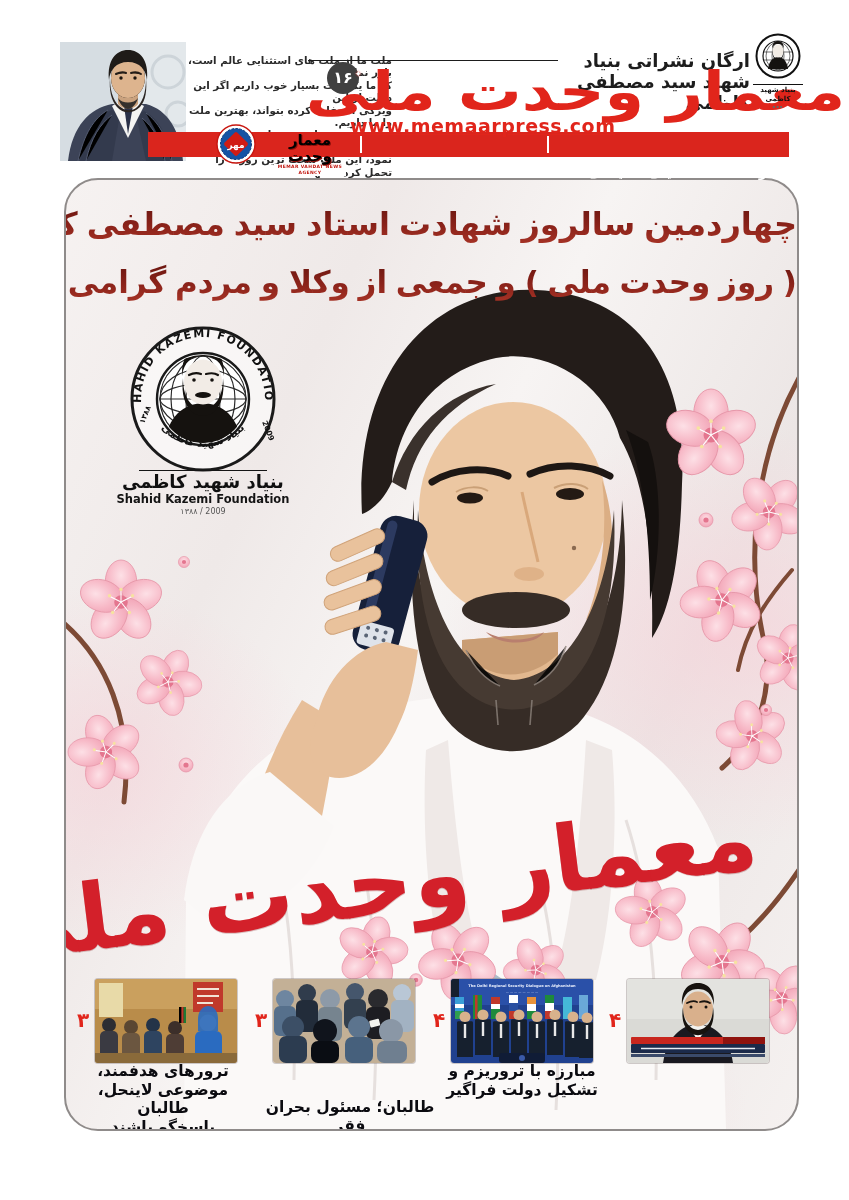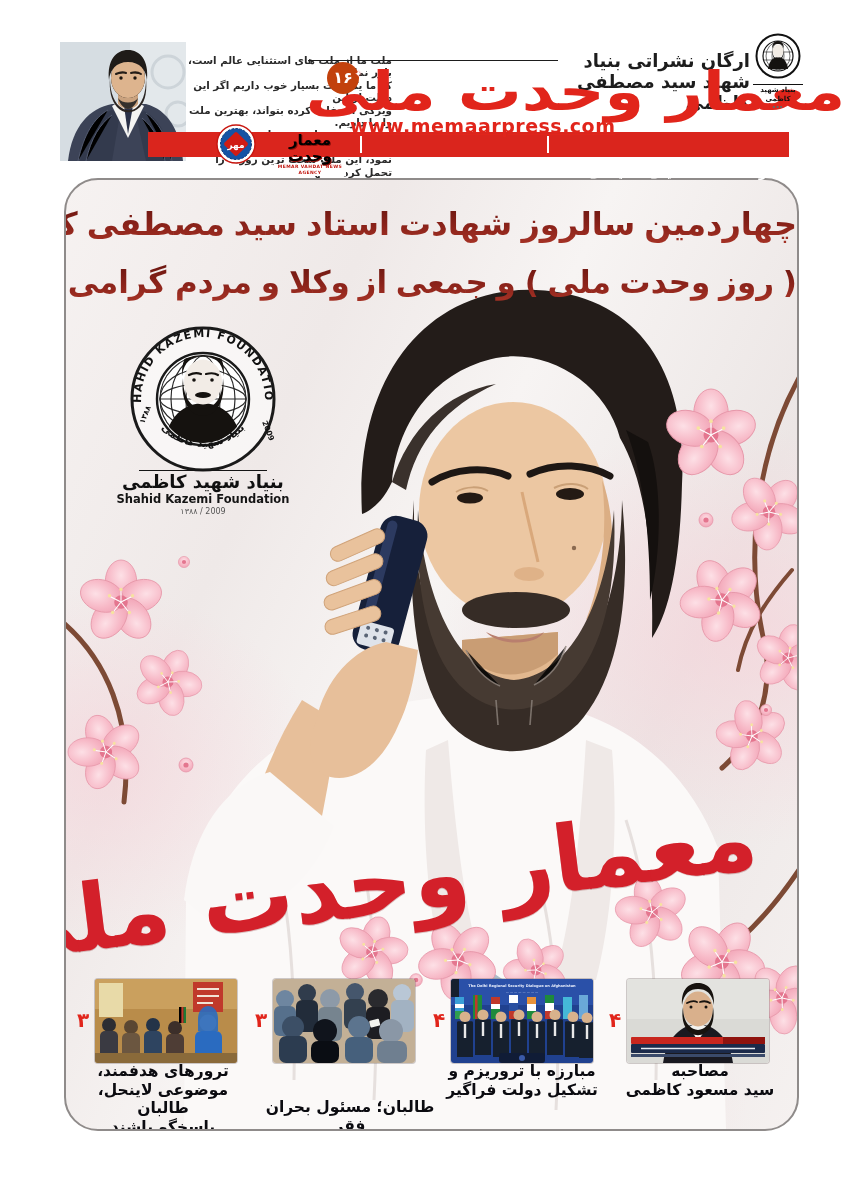--- a/index.html
+++ b/index.html
@@ -15,21 +15,21 @@
   #org-rule{left:308px;top:60px;width:250px;height:0;border-top:1.6px solid #1d1d1d;}
   #org-line{left:552px;top:50px;width:198px;direction:rtl;text-align:right;
             font-size:18px;font-weight:bold;color:#1d1d1d;}
   #mini-logo{left:753px;top:33px;width:50px;text-align:center;z-index:6;}
   #mini-logo-label{margin-top:1px;border-top:1.2px solid #111;font-size:7px;font-weight:bold;
                    color:#111;direction:rtl;line-height:9px;padding-top:1px;}
   #mini-logo-sub{font-size:4px;color:#666;letter-spacing:1px;}
   #masthead{right:4px;top:64px;direction:rtl;white-space:nowrap;color:#e1251b;
             font-size:54px;font-weight:900;line-height:56px;letter-spacing:-2px;
             transform:scaleX(1.18);transform-origin:right center;z-index:3;}
-  #issue-badge{left:327px;top:62px;width:32px;height:32px;border-radius:50%;background:#c2410c;
+  #issue-badge{left:327px;top:62px;width:32px;height:32px;border-radius:50%;background:#404040;
                color:#fff;font-size:16px;font-weight:bold;text-align:center;line-height:32px;z-index:4;}
   #issue-badge .spark{position:absolute;right:-3px;top:-4px;color:#fff;font-size:9px;
                text-shadow:0 0 2px #e1251b;}
   #site-url{left:350px;top:115px;width:238px;text-align:center;color:#e1251b;
             font-weight:bold;font-size:19px;letter-spacing:.5px;z-index:3;text-decoration:underline;}
   #info-bar{left:148px;top:132px;width:641px;height:25px;background:#da251d;z-index:2;}
   #info-bar .bar-text{position:absolute;top:0;line-height:25px;color:#fff;font-weight:bold;
             font-size:12.5px;direction:rtl;white-space:nowrap;}
   #bar-type{right:16px;margin-top:28px;}
   #bar-issue{left:228px;width:168px;text-align:center;}
@@ -521,19 +521,15 @@
         <circle cx="79" cy="28" r="1.5" fill="#17130f"></circle>
 
       <rect x="4" y="58" width="134" height="7" rx="1" fill="#c8261e"></rect>
       <rect x="96" y="58" width="42" height="7" fill="#8f130e"></rect>
       <rect x="4" y="65" width="134" height="9" rx="1" fill="#1b2a4a"></rect>
       <g stroke="#e8ecf4" stroke-width="1.4">
           <line x1="14" y1="69.5" x2="128" y2="69.5"></line>
         </g>
       <rect x="4" y="75" width="134" height="3" fill="#3a4a6a"></rect>
     </svg>
-    <div class="teaser-caption" id="cap-4">
-      <div>مصاحبه</div>
-      <div>سید مسعود کاظمی</div>
-    </div>
 
   </div>
 </div>
 
 </body></html>

